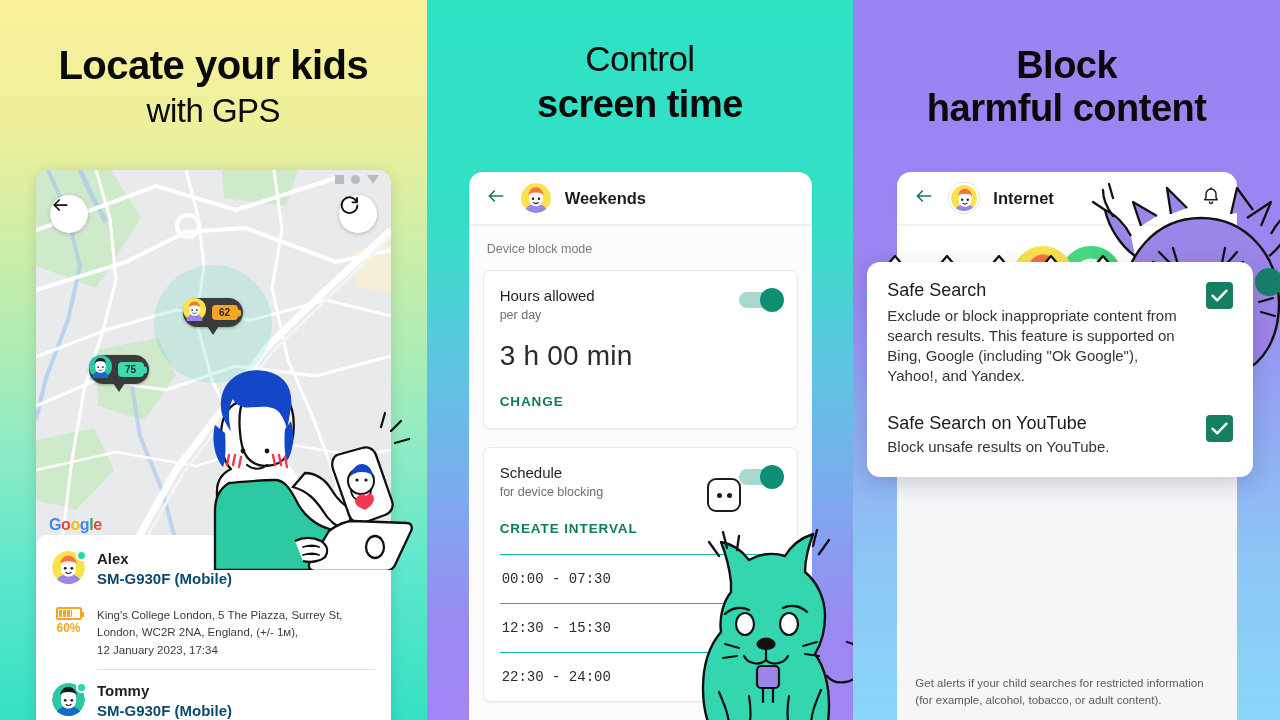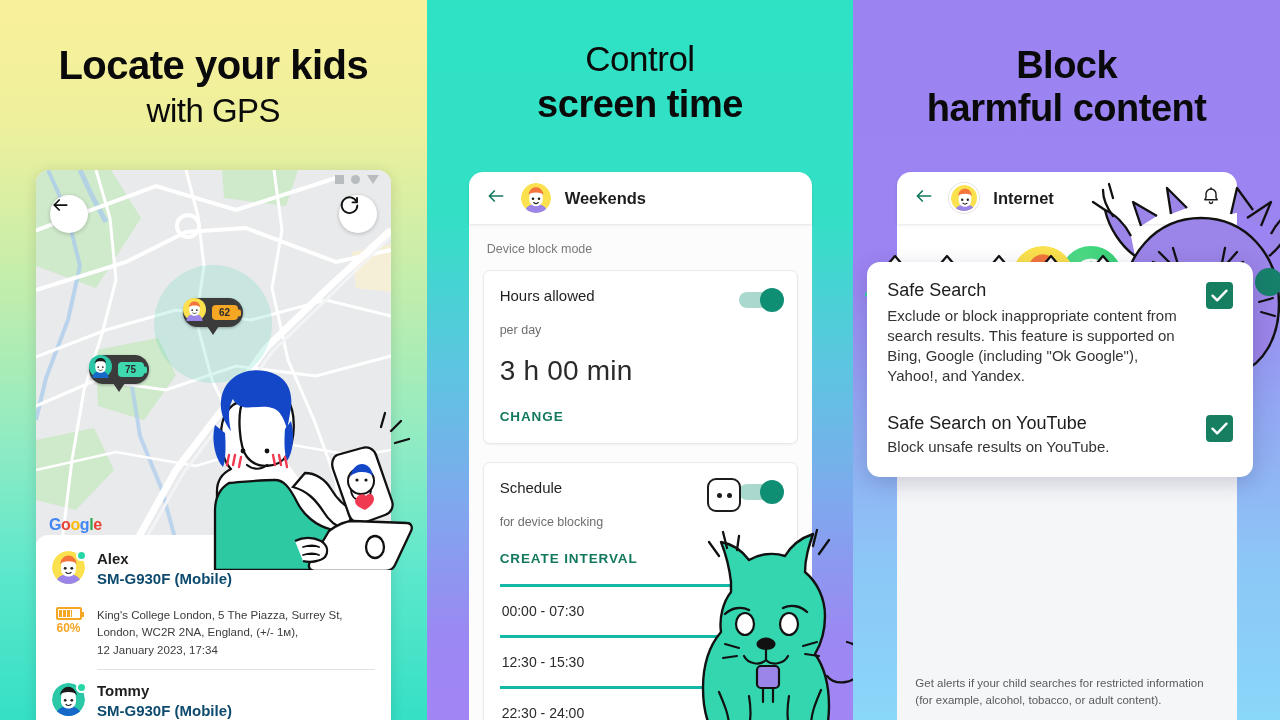--- a/index.html
+++ b/index.html
@@ -108,28 +108,28 @@
   .appbar-back { font-size:22px; color:#1E7F67; line-height:1; }
   .appbar-ava { width:30px; height:30px; border-radius:50%; overflow:hidden; flex:0 0 auto; }
   .appbar-ava.ring { border:2px solid #fff; box-shadow:0 0 0 1px #E4E4E4; }
   .appbar-title { font-size:16.5px; font-weight:700; color:#1C1C1C; }
   .appbar-bell { margin-left:auto; }
   .screen { background:#FCFCFC; padding:16px 14px 0 14px; height:508px; overflow:hidden; position:relative; }
   .sec-label { font-size:12.5px; color:#7A7A7A; margin:2px 0 14px 4px; }
   .card { background:#fff; border:1px solid #E9E9E9; border-radius:7px; box-shadow:0 1px 2px rgba(0,0,0,.05); padding:16px 16px 18px 16px; margin-bottom:18px; }
   .card-head { display:flex; align-items:flex-start; }
   .card-title { font-size:15px; color:#1F1F1F; line-height:1.25; }
-  .card-sub { font-size:12.5px; color:#6E6E6E; margin-top:17px; }
+  .card-sub { font-size:12.5px; color:#6E6E6E; margin-top:2px; }
   .switch { margin-left:auto; width:42px; height:16px; border-radius:8px; background:#A8D8CE; position:relative; flex:0 0 auto; margin-top:5px;}
   .switch .knob { position:absolute; right:-3px; top:-4px; width:24px; height:24px; border-radius:50%; background:#0E8F74; }
   .big-time { font-size:28px; color:#2A2A2A; margin:18px 0 0 0; letter-spacing:.2px; }
   .link-btn { font-size:13.5px; font-weight:700; color:#12795E; letter-spacing:.9px; margin-top:22px; display:inline-block; }
   .card-2 { padding-bottom:0; }
   .card-2 .link-btn { margin-bottom:18px; }
-  .slot { border-top:3px solid #14b8a6; padding:16px 2px; font-size:14px; color:#2B2B2B; }
+  .slot { border-top:1px solid #14b8a6; padding:16px 2px; font-size:14px; color:#2B2B2B;font-family:Liberation Mono, monospace; }
   .socket { position:absolute; right:112px; top:478px; width:34px; height:34px; border:2.2px solid #1C1C1C; border-radius:9px; background:#fff; z-index:9; display:flex; align-items:center; justify-content:center; gap:5px;}
   .socket i { width:5px;height:5px;border-radius:50%;background:#1C1C1C;display:block;}
   .cat { position:absolute; right:-16px; bottom:-6px; width:190px; height:230px; z-index:8; }
 
   
   .p3-phone { left:44px; top:172px; width:340px; height:560px; border-radius:14px; background:transparent; box-shadow:none; overflow:visible; }
   .p3-screen { background:#fff; padding:0; height:508px; overflow:hidden; position:relative; border-radius:0 0 14px 14px;}
   .hero { text-align:center; padding:22px 0 0 0; }
   .hero-icons { display:flex; justify-content:center; align-items:center; }
   .hero-c1 { width:62px; height:62px; border-radius:50%; overflow:hidden; position:relative; z-index:2; }

